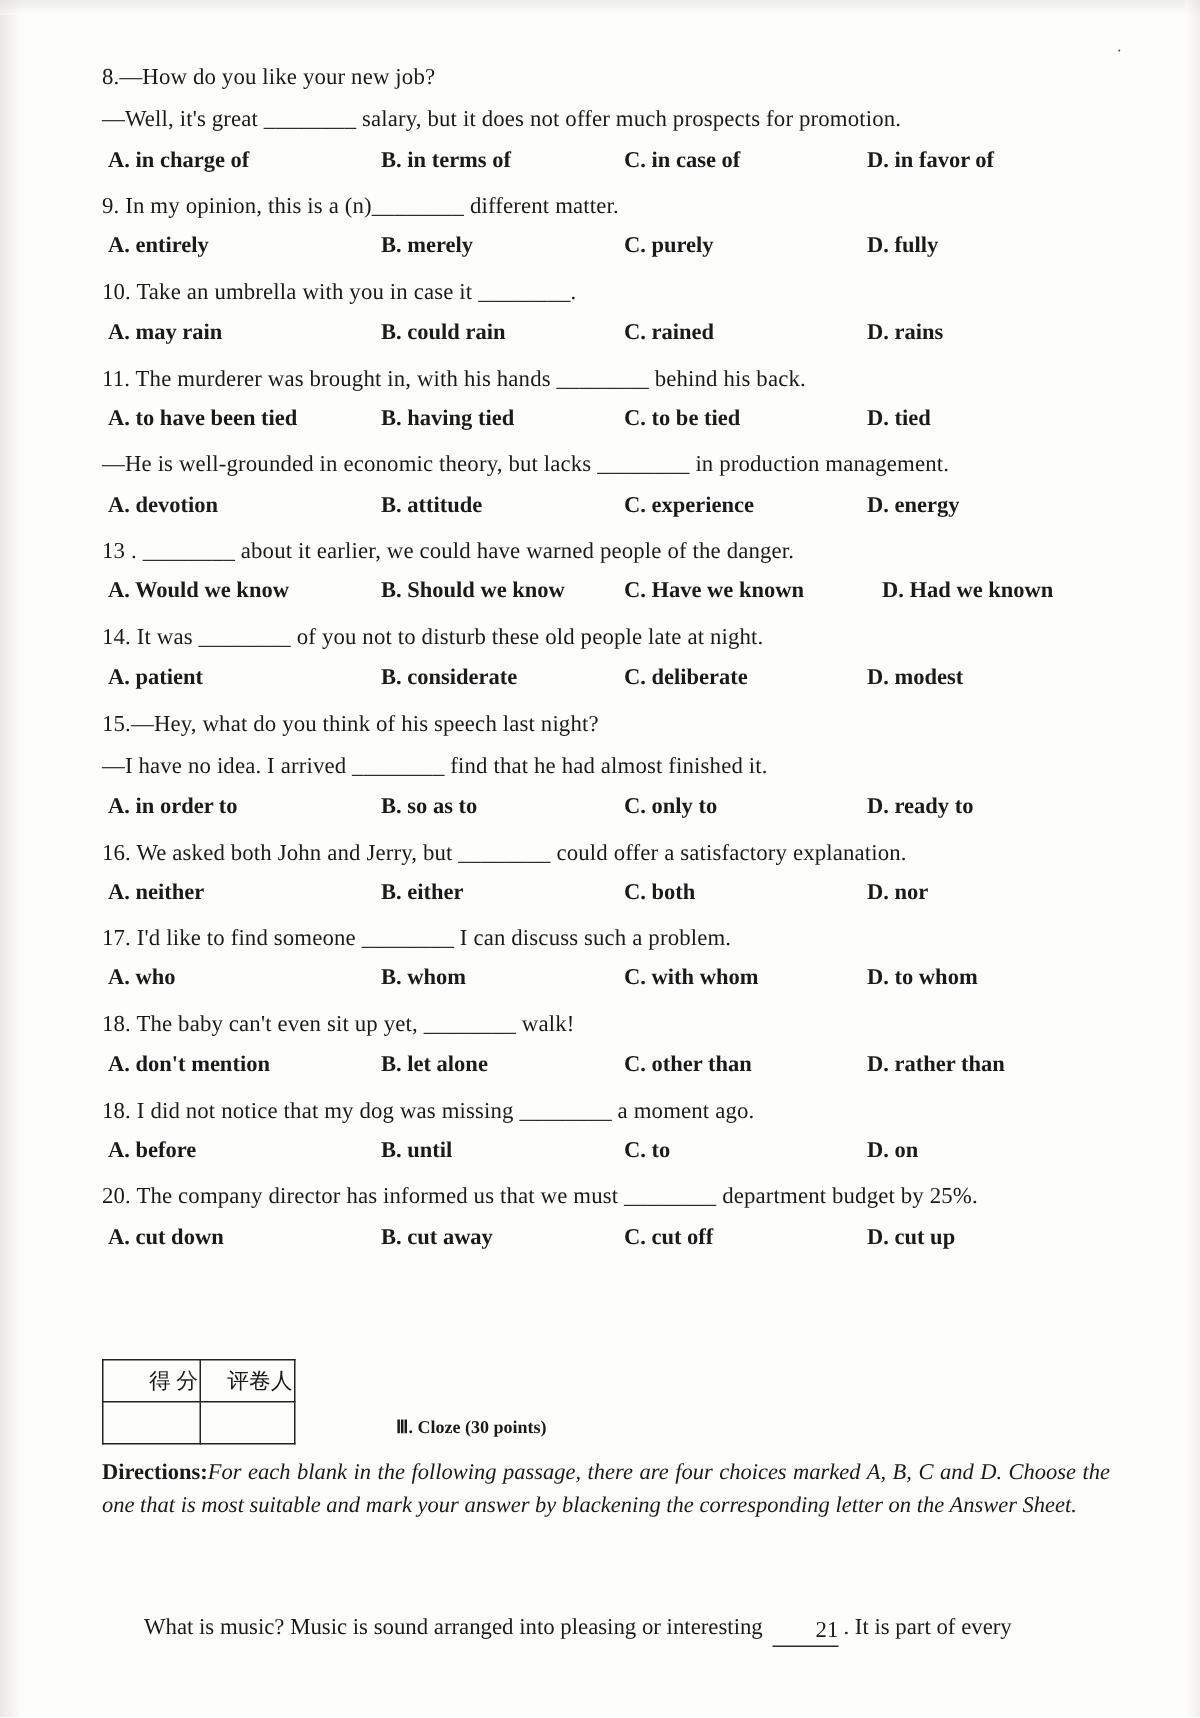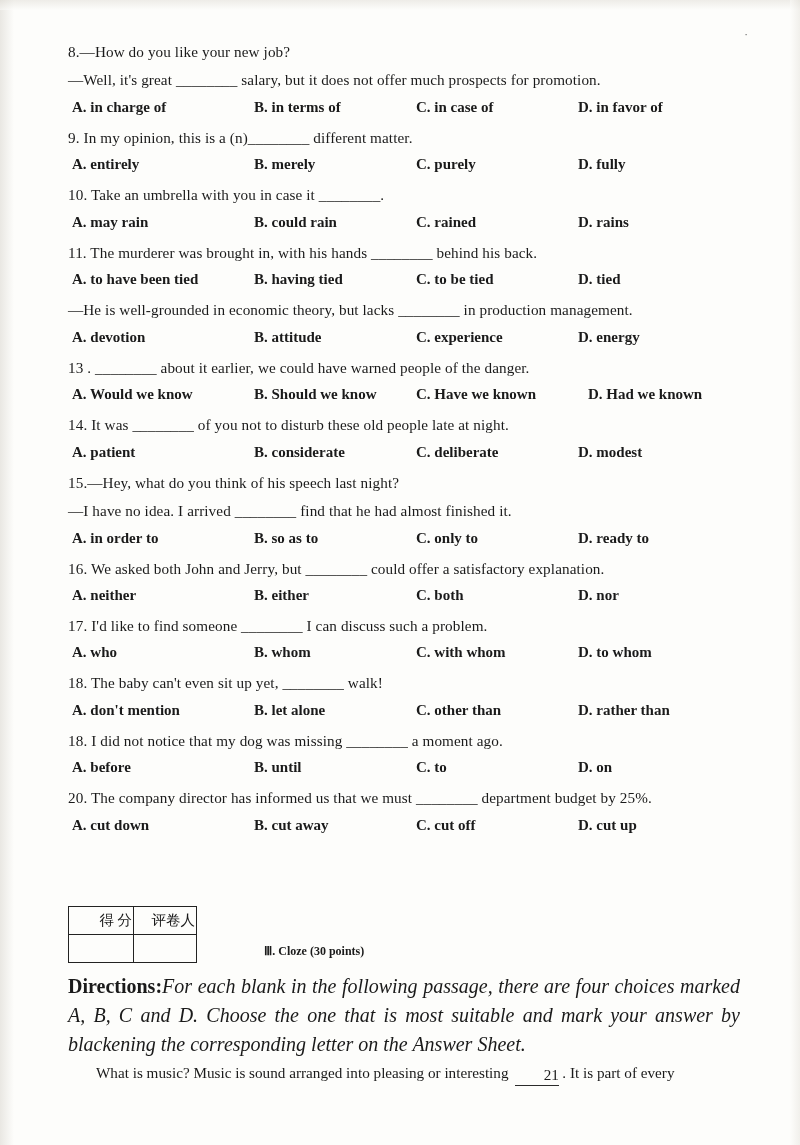--- a/index.html
+++ b/index.html
@@ -55,21 +55,21 @@
     line-height: 1.28;
     margin: 0 0 9px 0;
     letter-spacing: .1px;
     white-space: nowrap;
   }
   .blank {
     display: inline-block;
     border-bottom: 1px solid #2b2b2b;
     width: 62px;
     vertical-align: -2px;
-    margin: 4px 3px;
+    margin: 16px 3px;
   }
   .blank.num {
     width: 44px;
     text-align: center;
     border-bottom: 1px solid #2b2b2b;
     vertical-align: -2px;
   }
   .opts {
     display: block;
     font-size: 15px;
@@ -119,21 +119,21 @@
     font-weight: bold;
     white-space: nowrap;
     margin-top: 24px;
   }
   .section-head .pts { font-weight: bold; }
   .directions {
     position: absolute;
     left: 68px;
     top: 972px;
     width: 672px;
-    font-size: 20px;
+    font-size: 15px;
     line-height: 1.45;
     text-align: justify;
   }
   .directions b { font-weight: bold; font-style: normal; }
   .directions .ital { font-style: italic; }
   .passage {
     position: absolute;
     left: 68px;
     top: 1060px;
     width: 672px;

